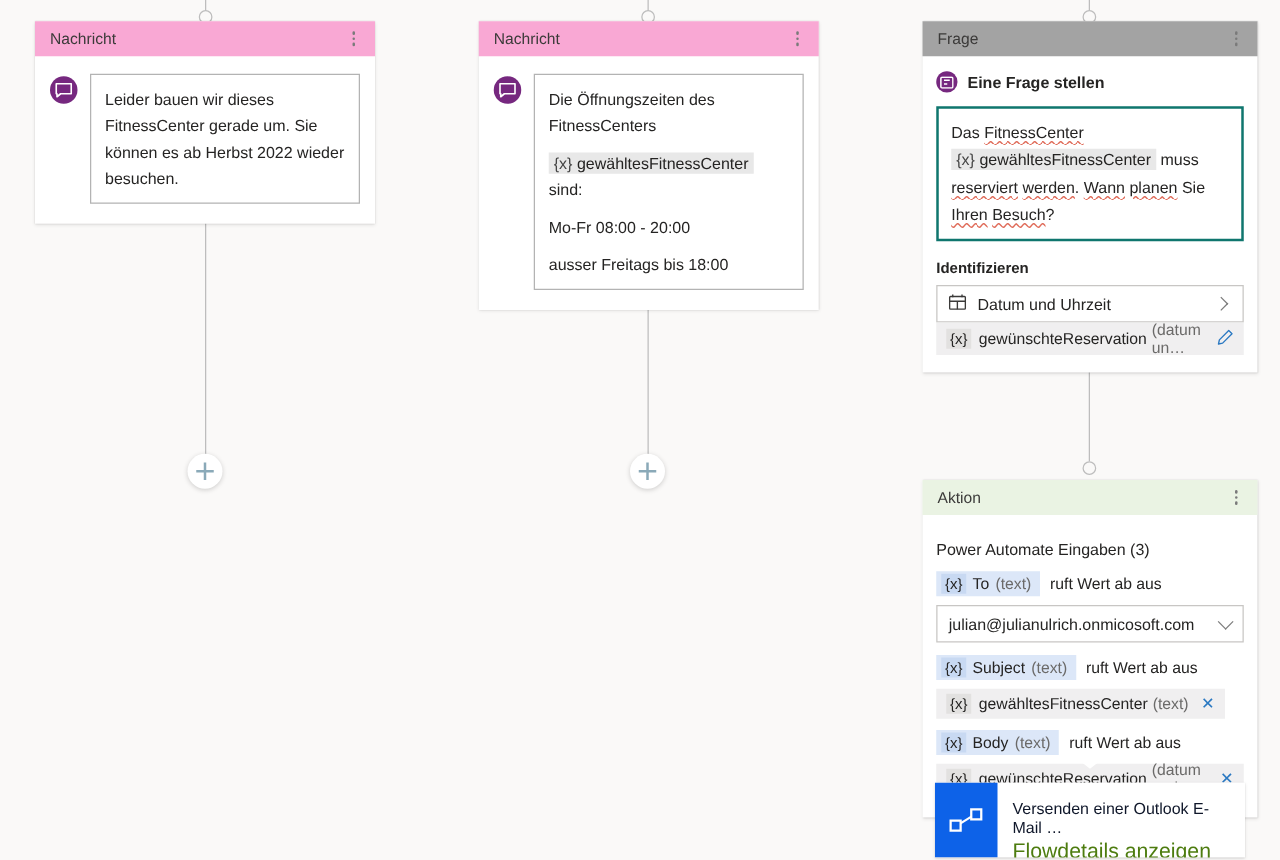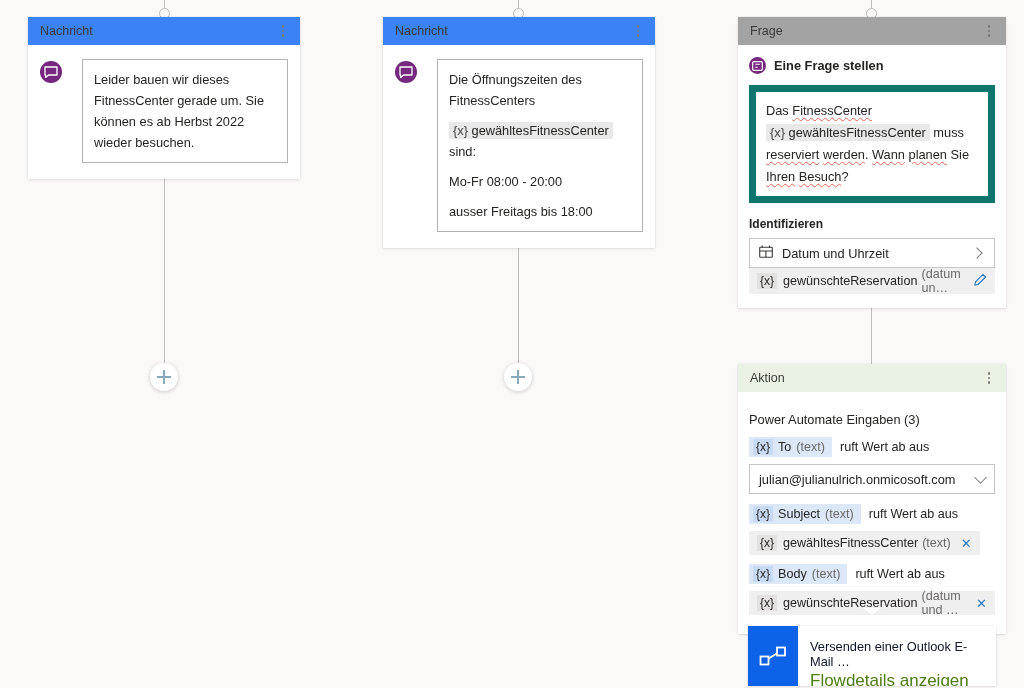--- a/index.html
+++ b/index.html
@@ -67,39 +67,39 @@
     box-sizing: border-box;
   }
   .card-header {
     height: 28px;
     display: flex;
     align-items: center;
     padding: 0 10px 0 12px;
     font-size: 12.5px;
     color: #3b3a39;
   }
-  .hdr-msg { background: #3b82f6; gap: 23px; }
+  .hdr-msg { background: #f9a8d4; gap: 23px; }
   .hdr-question { background: #a3a3a3; }
   .hdr-action { background: #eaf3e3; }
   .card-header .title { flex: 1; }
   .kebab {
     width: 14px;
     display: flex;
     flex-direction: column;
     align-items: center;
     gap: 2px;
     cursor: pointer;
   }
   .kebab i {
     width: 2.5px; height: 2.5px; border-radius: 50%; background: #7a7a7a; display: block;
   }
   .card-body { padding: 14px 12px 16px 12px; }
 
   
-  .msg-row { display: flex; gap: 20px; align-items: flex-start; }
+  .msg-row { display: flex; gap: 10px; align-items: flex-start; }
   .bot-avatar {
     width: 22px; height: 22px; border-radius: 50%;
     background: #76287f;
     flex: 0 0 22px;
     position: relative;
     margin-top: 2px;
   }
   .bot-avatar svg { position: absolute; left: 4px; top: 4.5px; }
   .bubble {
     border: 1px solid #b3b3b3;
@@ -124,21 +124,21 @@
     display: flex; align-items: center; gap: 8px;
     font-size: 12.8px; font-weight: bold; color: #252423;
     margin-bottom: 11px;
   }
   .q-icon {
     width: 17px; height: 17px; border-radius: 50%; background: #76287f;
     position: relative; flex: 0 0 17px;
   }
   .q-icon svg { position: absolute; left: 3px; top: 3.5px; }
   .q-textbox {
-    border: 7px solid #0f766e;
+    border: 2px solid #0f766e;
     padding: 8px 10px;
     font-size: 12.8px;
     line-height: 22px;
     color: #252423;
   }
   .sq {
     text-decoration: underline;
     text-decoration-style: wavy;
     text-decoration-color: #e06c5a;
     text-decoration-thickness: 1px;
@@ -371,21 +371,21 @@
         <span class="suffix grow">(datum un…</span>
         <span class="pencil">
           <svg width="14" height="14" viewBox="0 0 14 14" fill="none" aria-hidden="true">
             <path d="M10.0 1.4l2.6 2.6-7.5 7.5-3.3 0.7 0.7-3.3 7.5-7.5z" stroke="#2b79c2" stroke-width="1.1" fill="none" stroke-linejoin="round"></path>
           </svg>
         </span>
       </div>
     </div>
   </div>
 
-  <div class="card" style="left:738px; top:364px; width:268px;">
+  <div class="card" style="left:738px; top:384px; width:268px;">
     <div class="card-header hdr-action">
       <span class="title">Aktion</span>
       <span class="kebab">
           <i></i>
           <i></i>
           <i></i>
         </span>
     </div>
     <div class="card-body" style="padding:20px 11px 10px 11px;">
       <div class="pa-title">Power Automate Eingaben (3)</div>

